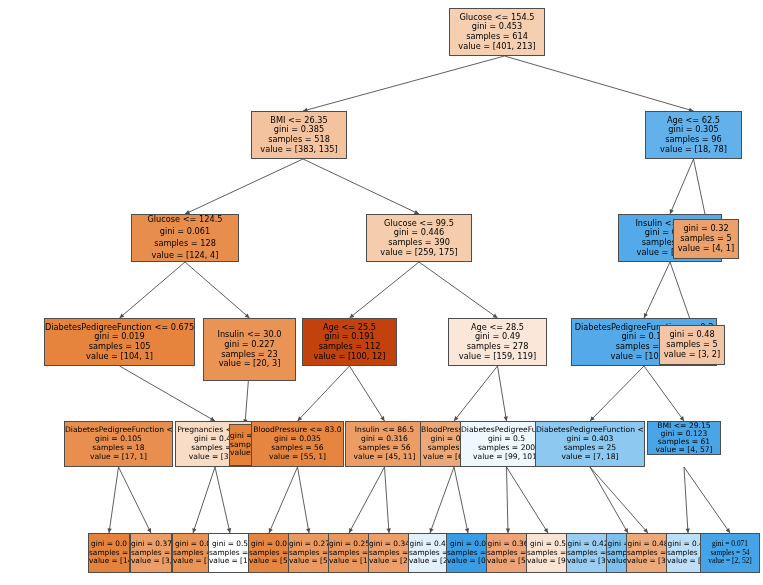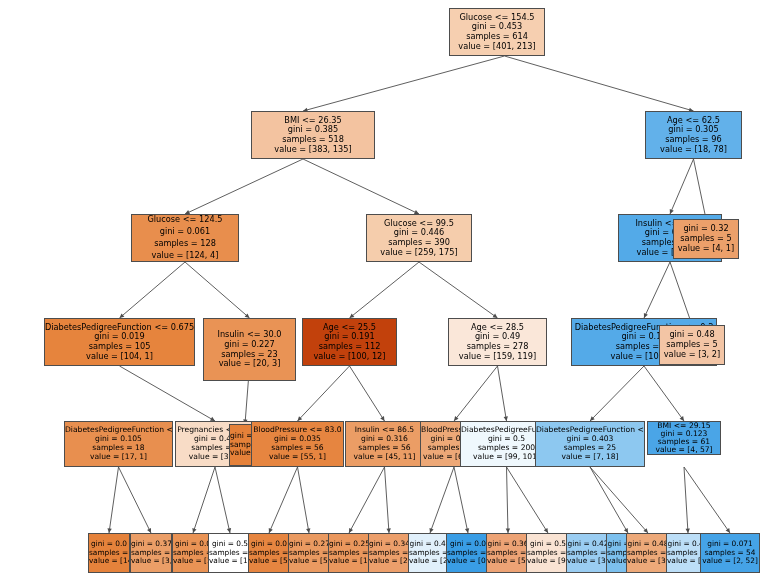--- a/index.html
+++ b/index.html
@@ -106,21 +106,21 @@
       <path d="M 684 467 L 730 533" stroke="#4d4d4d" stroke-width="0.9" fill="none"></path>
       <polygon points="730,533 729.2318089892972,528.0502643938211 725.6220570555092,530.566152105249" fill="#4d4d4d"></polygon>
     </svg>
   <div id="nodes-layer">
       <div class="node depth0" style="left: 449px; top: 8px; width: 96px; height: 48px; background: rgb(246, 207, 176); z-index: 10;">
         <span class="ln">Glucose &lt;= 154.5</span>
         <span class="ln">gini = 0.453</span>
         <span class="ln">samples = 614</span>
         <span class="ln">value = [401, 213]</span>
       </div>
-      <div class="node depth1" style="left: 251px; top: 111px; width: 124px; height: 48px; background: rgb(243, 195, 160); z-index: 12;">
+      <div class="node depth1" style="left: 251px; top: 111px; width: 96px; height: 48px; background: rgb(243, 195, 160); z-index: 12;">
         <span class="ln">BMI &lt;= 26.35</span>
         <span class="ln">gini = 0.385</span>
         <span class="ln">samples = 518</span>
         <span class="ln">value = [383, 135]</span>
       </div>
       <div class="node depth1" style="left: 645px; top: 111px; width: 97px; height: 48px; background: rgb(98, 177, 234); z-index: 12;">
         <span class="ln">Age &lt;= 62.5</span>
         <span class="ln">gini = 0.305</span>
         <span class="ln">samples = 96</span>
         <span class="ln">value = [18, 78]</span>
@@ -315,19 +315,19 @@
       <div class="node depth5" style="left: 626px; top: 533px; width: 44px; height: 40px; background: rgb(237, 169, 121); z-index: 20;">
         <span class="ln">gini = 0.48</span>
         <span class="ln">samples = 5</span>
         <span class="ln">value = [3, 2]</span>
       </div>
       <div class="node depth5" style="left: 666px; top: 533px; width: 44px; height: 40px; background: rgb(188, 222, 247); z-index: 20;">
         <span class="ln">gini = 0.49</span>
         <span class="ln">samples = 7</span>
         <span class="ln">value = [3, 4]</span>
       </div>
-      <div class="node depth5" style="left: 700px; top: 533px; width: 60px; height: 40px; background: rgb(69, 163, 231); z-index: 20;">
+      <div class="node depth5" style="left: 700px; top: 533px; width: 60px; height: 40px; background: rgb(69, 163, 231); z-index: 20; font-family: Liberation Serif, serif;">
         <span class="ln">gini = 0.071</span>
         <span class="ln">samples = 54</span>
         <span class="ln">value = [2, 52]</span>
       </div>
     </div>
 </div>
 
 </body></html>

